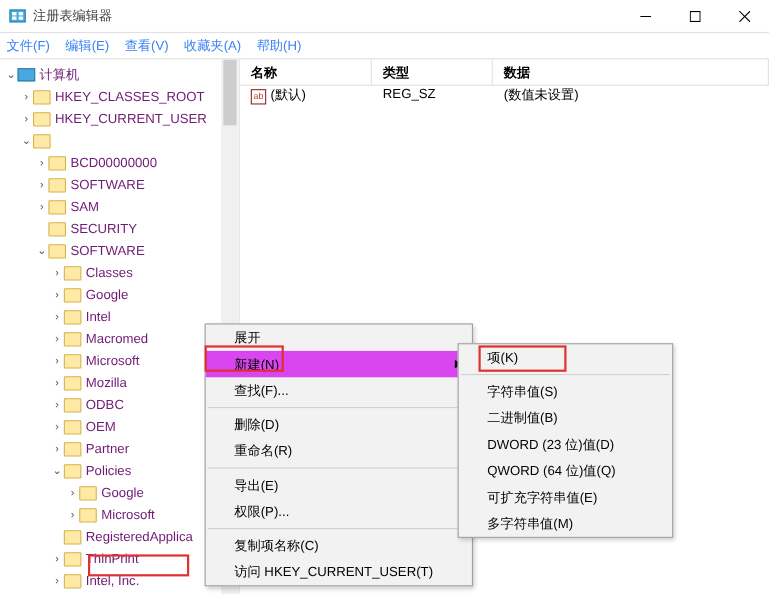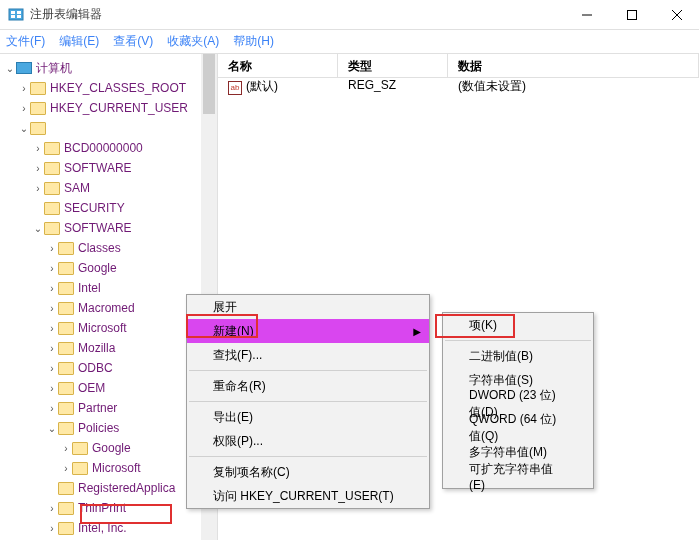--- a/index.html
+++ b/index.html
@@ -28,21 +28,21 @@
   .col-name { width: 120px; } .col-type { width: 110px; } .col-data { flex: 1; }
   .list-row { display: flex; height: 22px; align-items: flex-start; }
   .list-row .c { padding: 0 10px; font-size: 12px; }
   .ab-icon { width: 14px; height: 14px; border: 1px solid #8a2a2a; background: #fff; margin-right: 4px; display: inline-flex; align-items: center; justify-content: center; font-size: 8px; color: #c0392b; }
   .ctxmenu { position: absolute; background: #f2f2f2; border: 1px solid #a0a0a0; box-shadow: 2px 2px 4px rgba(0,0,0,.2); }
   .ctxmenu .item { height: 24px; display: flex; align-items: center; padding: 0 30px 0 26px; font-size: 12px; color: #000; position: relative; }
   .ctxmenu .item.hl { background: #d946ef; }
   .ctxmenu .sep { height: 1px; background: #d0d0d0; margin: 3px 2px; }
   .ctxmenu .arrow { position: absolute; right: 8px; font-size: 10px; }
   .menu1 { left: 186px; top: 240px; width: 244px; }
-  .menu2 { left: 442px; top: 258px; width: 152px; }
+  .menu2 { left: 416px; top: 258px; width: 196px; }
   .redbox { position: absolute; border: 2px solid #e03030; pointer-events: none; }
   .rb1 { left: 186px; top: 260px; width: 72px; height: 24px; }
   .rb2 { left: 435px; top: 260px; width: 80px; height: 24px; }
   .rb3 { left: 80px; top: 450px; width: 92px; height: 20px; }
 </style>
 </head>
 <body>
 
 <div class="titlebar">
   <span class="icon">
@@ -223,36 +223,37 @@
   </div>
 
   <div class="ctxmenu menu1">
     <div class="item">展开</div>
     <div class="item hl">
         <span>新建(N)</span>
         <span class="arrow">▶</span>
       </div>
     <div class="item">查找(F)...</div>
     <div class="sep"></div>
+    <div class="item">删除(D)</div>
     <div class="item">重命名(R)</div>
     <div class="sep"></div>
     <div class="item">导出(E)</div>
     <div class="item">权限(P)...</div>
     <div class="sep"></div>
     <div class="item">复制项名称(C)</div>
     <div class="item">访问 HKEY_CURRENT_USER(T)</div>
   </div>
 
   <div class="ctxmenu menu2">
     <div class="item">项(K)</div>
     <div class="sep"></div>
+    <div class="item">字符串值(S)</div>
     <div class="item">二进制值(B)</div>
-    <div class="item">字符串值(S)</div>
     <div class="item">DWORD (23 位)值(D)</div>
     <div class="item">QWORD (64 位)值(Q)</div>
+    <div class="item">可扩充字符串值(E)</div>
     <div class="item">多字符串值(M)</div>
-    <div class="item">可扩充字符串值(E)</div>
   </div>
 
   <div class="redbox rb1"></div>
   <div class="redbox rb2"></div>
   <div class="redbox rb3"></div>
 </div>
 
 </body></html>

